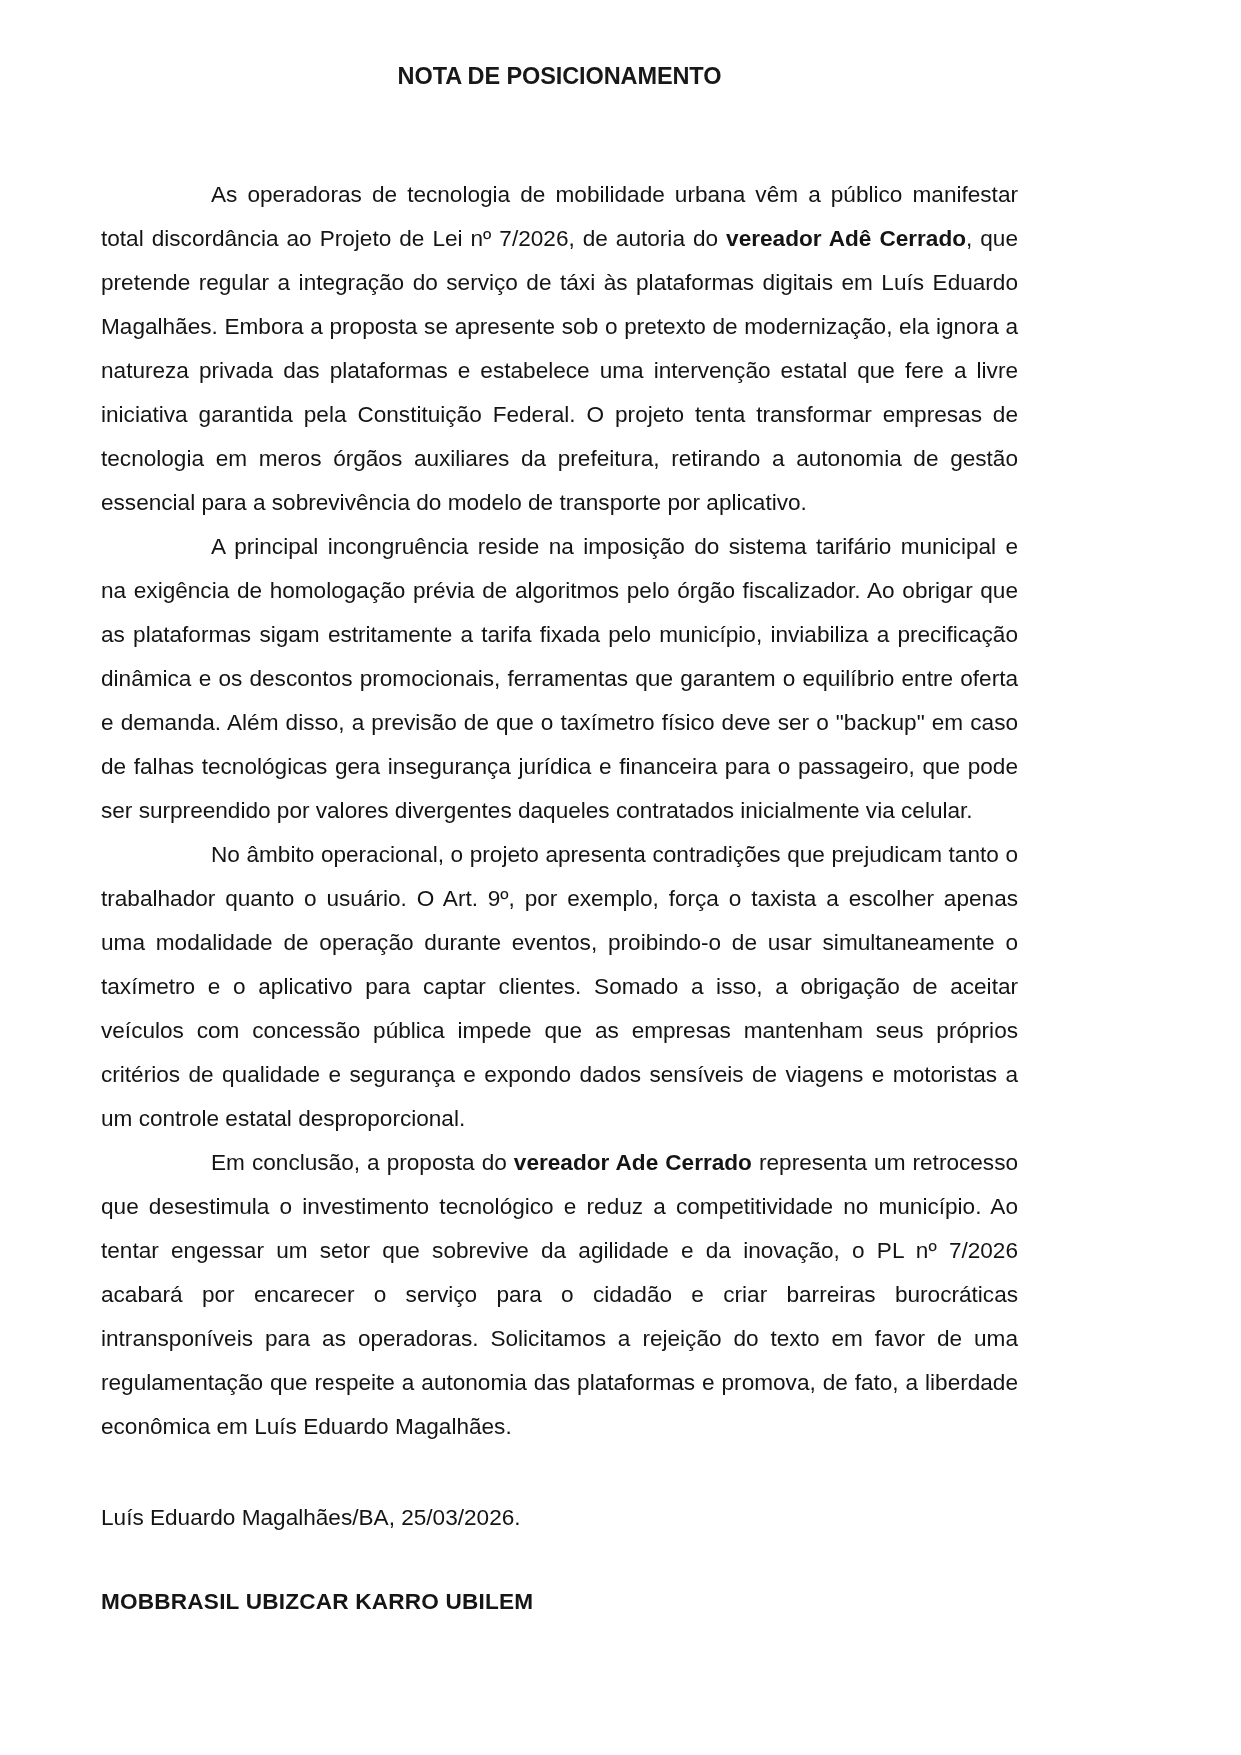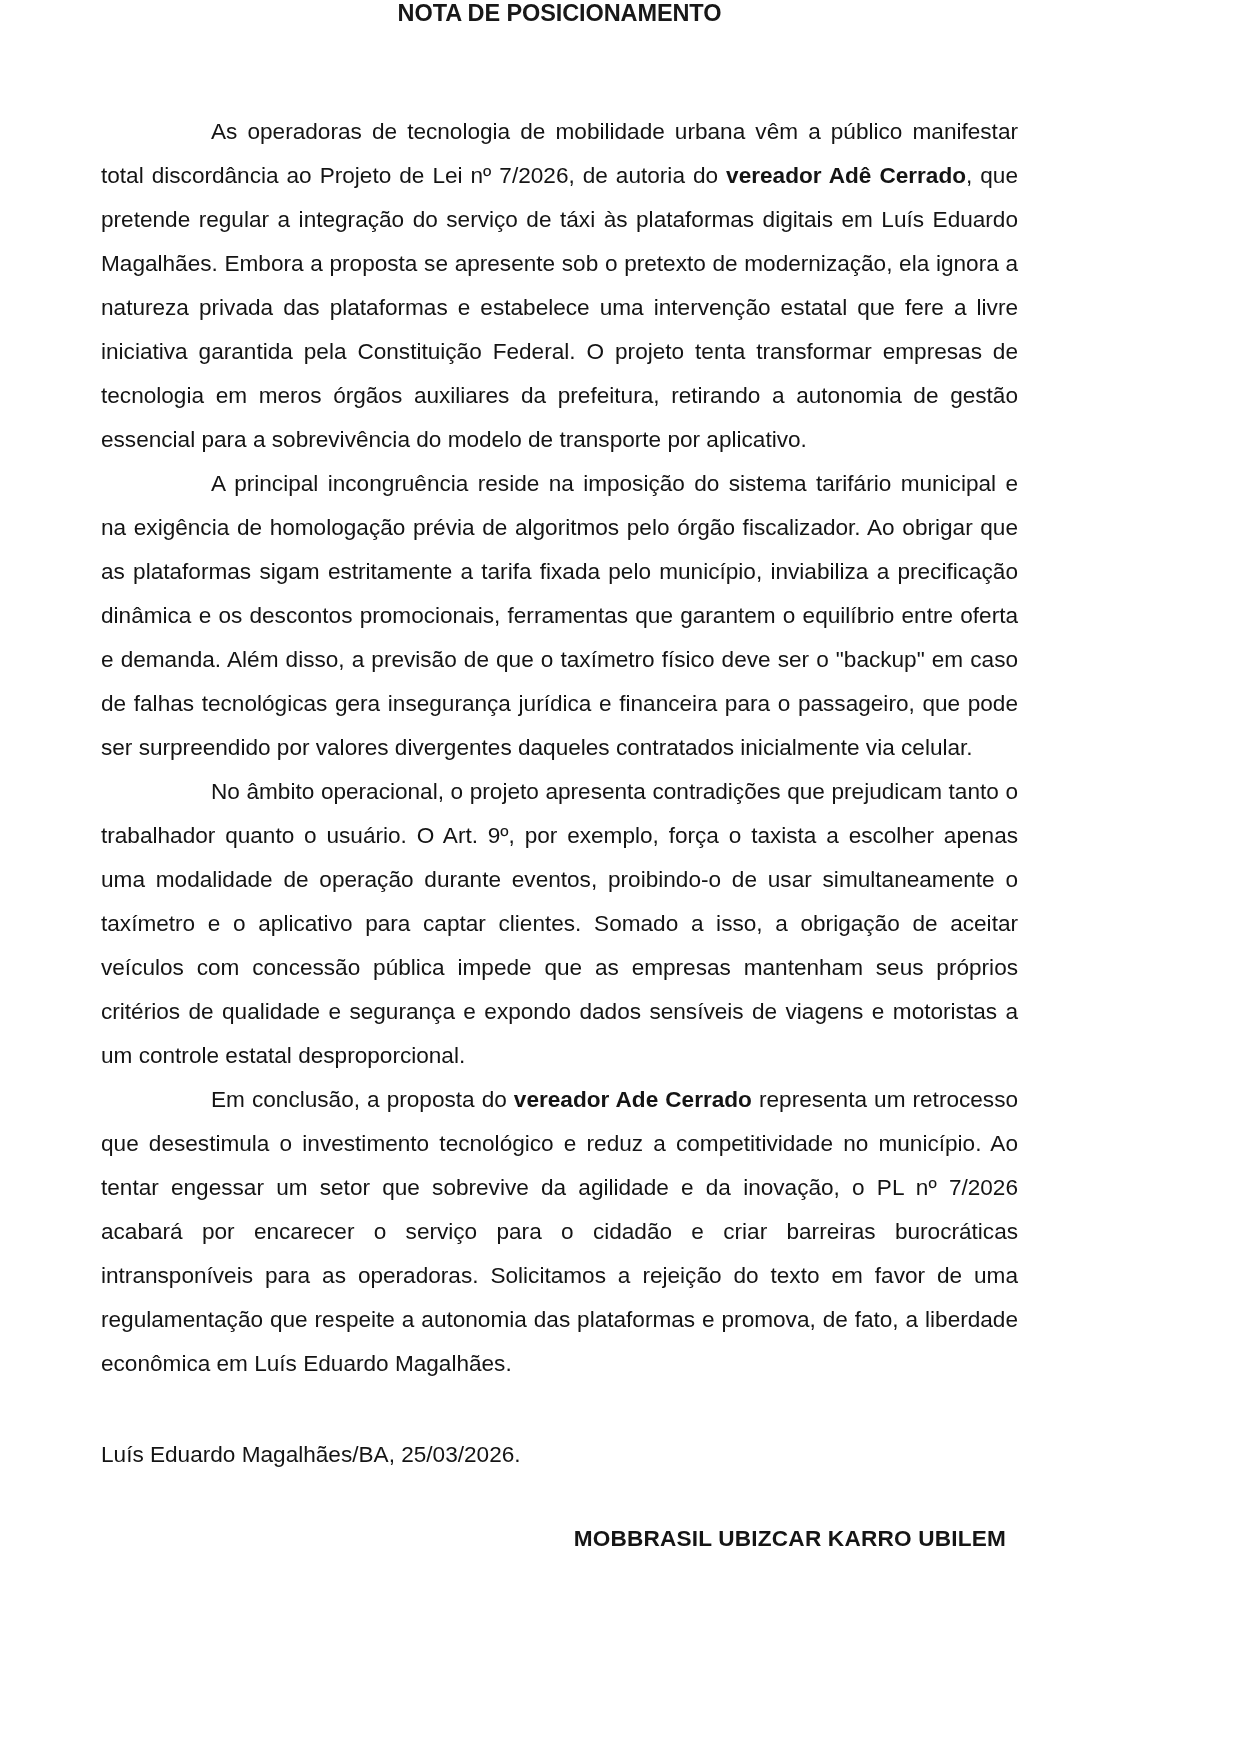--- a/index.html
+++ b/index.html
@@ -26,20 +26,21 @@
     left: 101px;
     top: 0;
     width: 917px;
   }
   .doc-title {
     text-align: center;
     font-size: 23.5px;
     font-weight: bold;
     letter-spacing: -0.1px;
     margin: 0;
+    padding-top: 63px;
     color: #181818;
   }
   .body-text {
     font-size: 22.6px;
     line-height: 44px;
     text-align: justify;
     text-justify: inter-word;
     color: #141414;
     margin: 0;
   }
@@ -59,21 +60,21 @@
   .date-line {
     text-align: left;
     font-size: 22.6px;
     line-height: 43.2px;
     color: #141414;
     margin: 0;
     padding-right: 18px;
     margin-top: 47px;
   }
   .signature {
-    text-align: right;
+    text-align: left;
     font-size: 22.6px;
     font-weight: bold;
     letter-spacing: 0.2px;
     color: #151515;
     margin: 0;
     margin-top: 50px;
     padding-right: 12px;
   }
 </style>
 </head>

